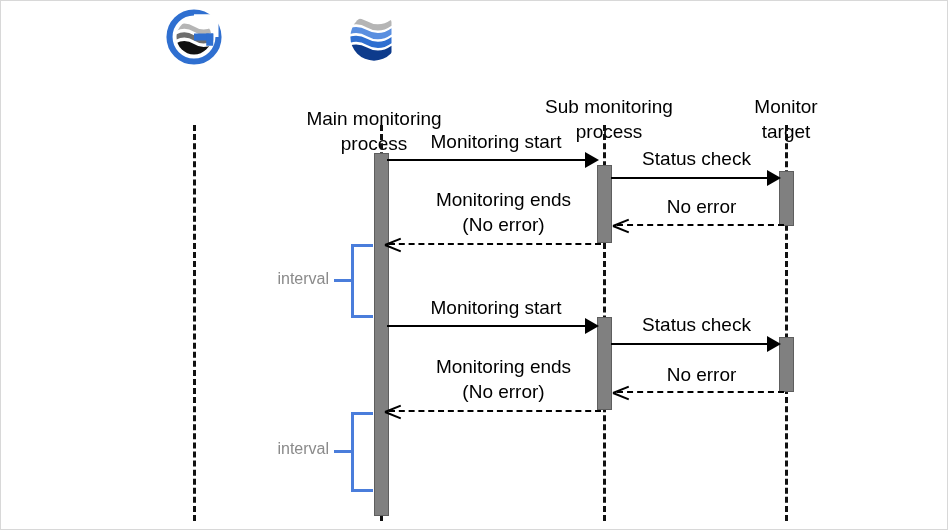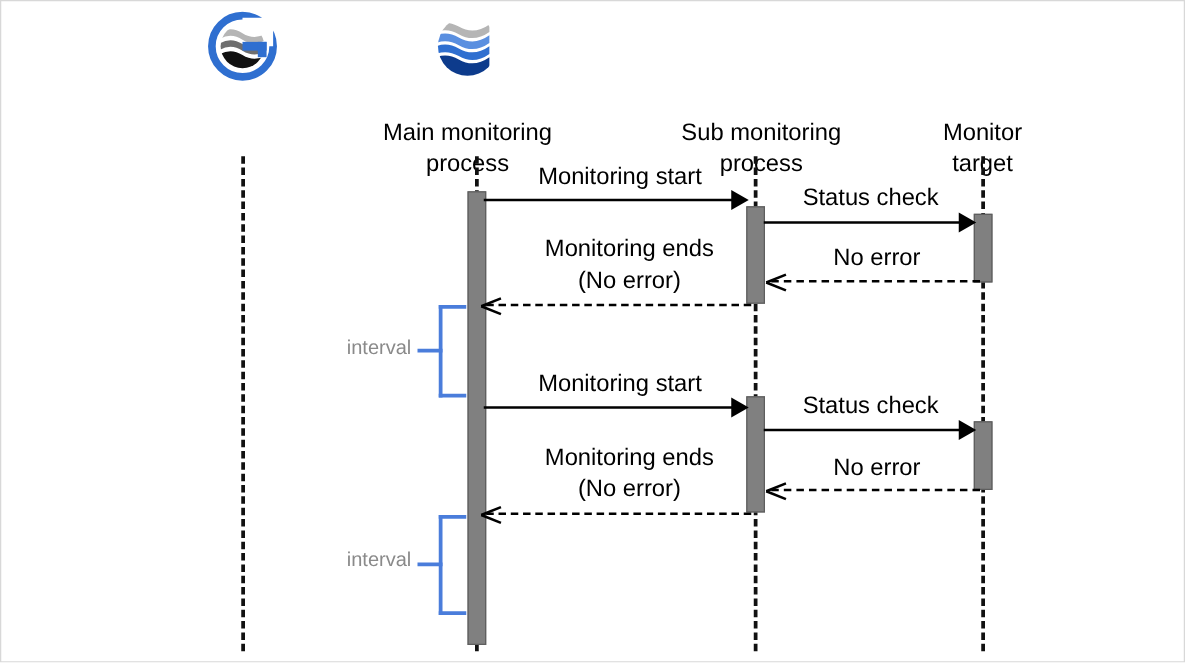--- a/index.html
+++ b/index.html
@@ -146,21 +146,21 @@
     <g clip-path="url(#mclip)">
       <rect x="0" y="0" width="64" height="64" fill="#ffffff"></rect>
       <path d="M-4 16 q14 -10 28 -2 q14 8 28 -2 v7 q-14 10 -28 2 q-14 -8 -28 2 Z" fill="#b5b5b5"></path>
       <path d="M-4 26 q14 -10 28 -2 q14 8 28 -2 v7 q-14 10 -28 2 q-14 -8 -28 2 Z" fill="#5a8fe0"></path>
       <path d="M-4 36 q14 -10 28 -2 q14 8 28 -2 v7 q-14 10 -28 2 q-14 -8 -28 2 Z" fill="#2f6fd0"></path>
       <path d="M-4 46 q14 -10 28 -2 q14 8 28 -2 v24 h-56 Z" fill="#0d3b8c"></path>
     </g>
   </svg>
 
 
-  <div class="participant" style="left:288px; top:68px; width:170px;">
+  <div class="participant" style="left:288px; top:80px; width:170px;">
     <span class="plabel">Main monitoring
 process</span>
   </div>
 
   <div class="participant" style="left:523px; top:68px; width:170px;">
     <span class="plabel">Sub monitoring
 process</span>
   </div>
 
   <div class="participant" style="left:718px; top:68px; width:134px;">

